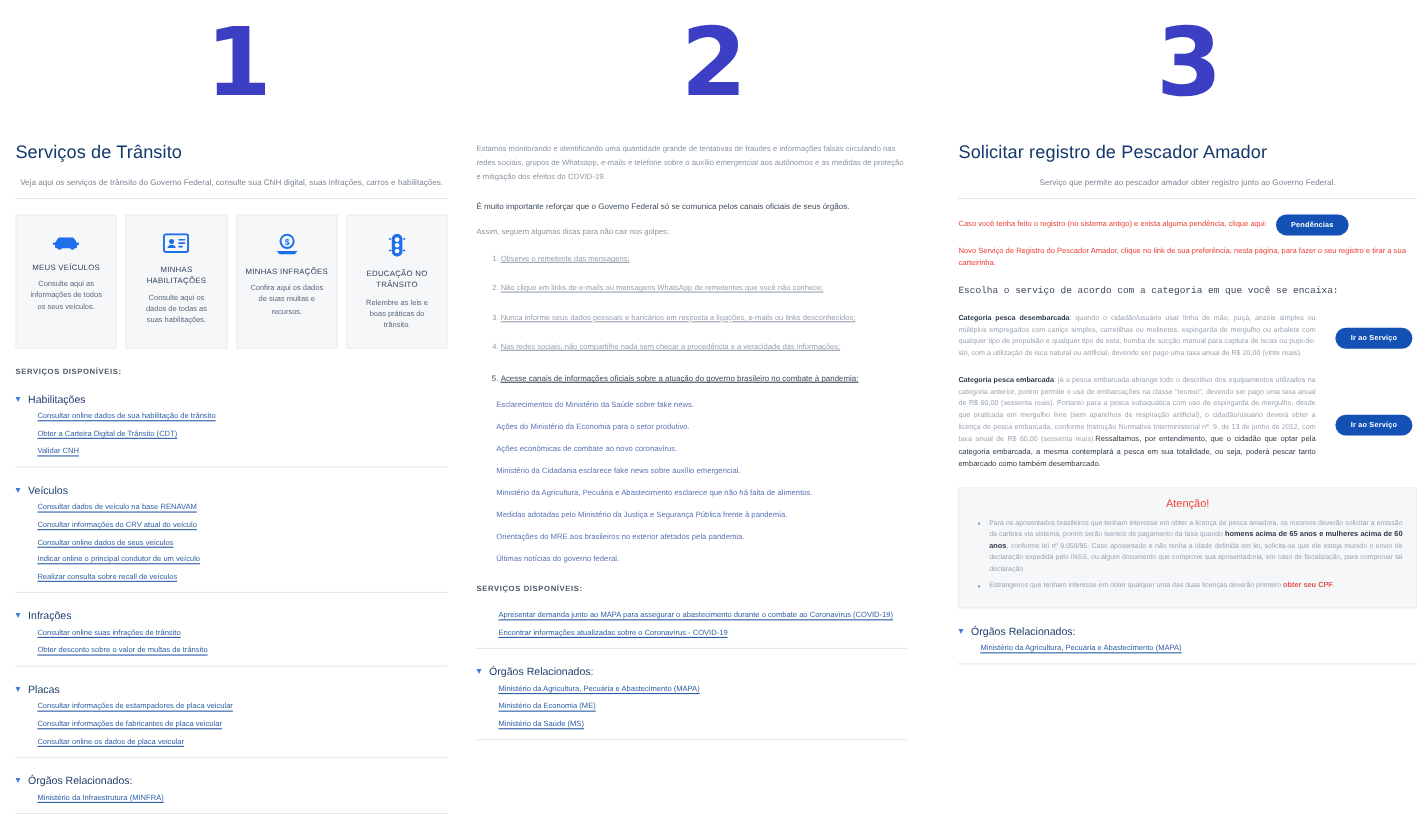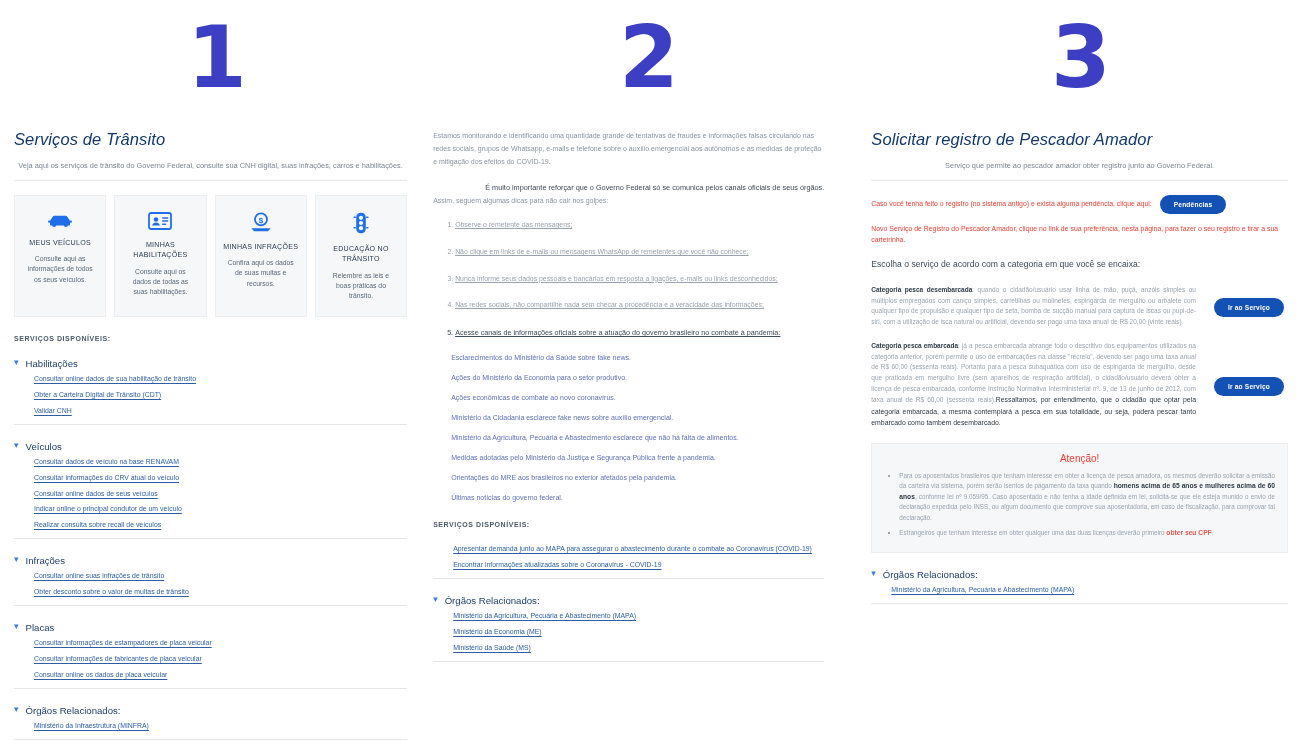--- a/index.html
+++ b/index.html
@@ -47,21 +47,20 @@
   .col-1 { padding-left: 14px; padding-right: 18px; }
   .col-2 { padding-left: 8px; padding-right: 26px; }
   .col-3 { padding-left: 0px; padding-right: 8px; margin-left: 21px; }
 
   h1.section-title {
     font-size: 16.5px;
     font-weight: 400;
     color: #13386b;
     margin: 0 0 12px 0;
     letter-spacing: 0.1px;
-    font-style: italic;
   }
   .subtitle {
     font-size: 7.4px;
     color: #7b8794;
     margin: 0 0 9px 0;
     line-height: 1.35;
     text-align: center;
   }
   .rule {
     border: 0;
@@ -144,22 +143,21 @@
   
   .para {
     font-size: 7px;
     color: #8a96a3;
     line-height: 1.85;
     margin: 0 0 12px 0;
   }
   .para.strong {
     color: #3d4b5a;
     font-size: 7.3px;
-    margin-bottom: 1px;
-    text-align: right;
+    margin-bottom: 12px;
   }
   ol.tips {
     margin: 0 0 14px 0;
     padding-left: 22px;
     list-style: decimal;
   }
   ol.tips li {
     font-size: 6.9px;
     color: #97a2ae;
     line-height: 1.55;
@@ -202,20 +200,21 @@
     padding: 6px 14px;
     white-space: nowrap;
     border: 0;
     cursor: pointer;
     letter-spacing: 0.2px;
   }
   .choose {
     font-size: 8.6px;
     color: #3d4b5a;
     margin: 14px 0 16px 0;
+    font-family: Liberation Mono, monospace;
   }
   .cat-row {
     display: flex;
     align-items: center;
     gap: 14px;
     margin-bottom: 14px;
   }
   .cat-text {
     flex: 1 1 auto;
     font-size: 6.5px;

